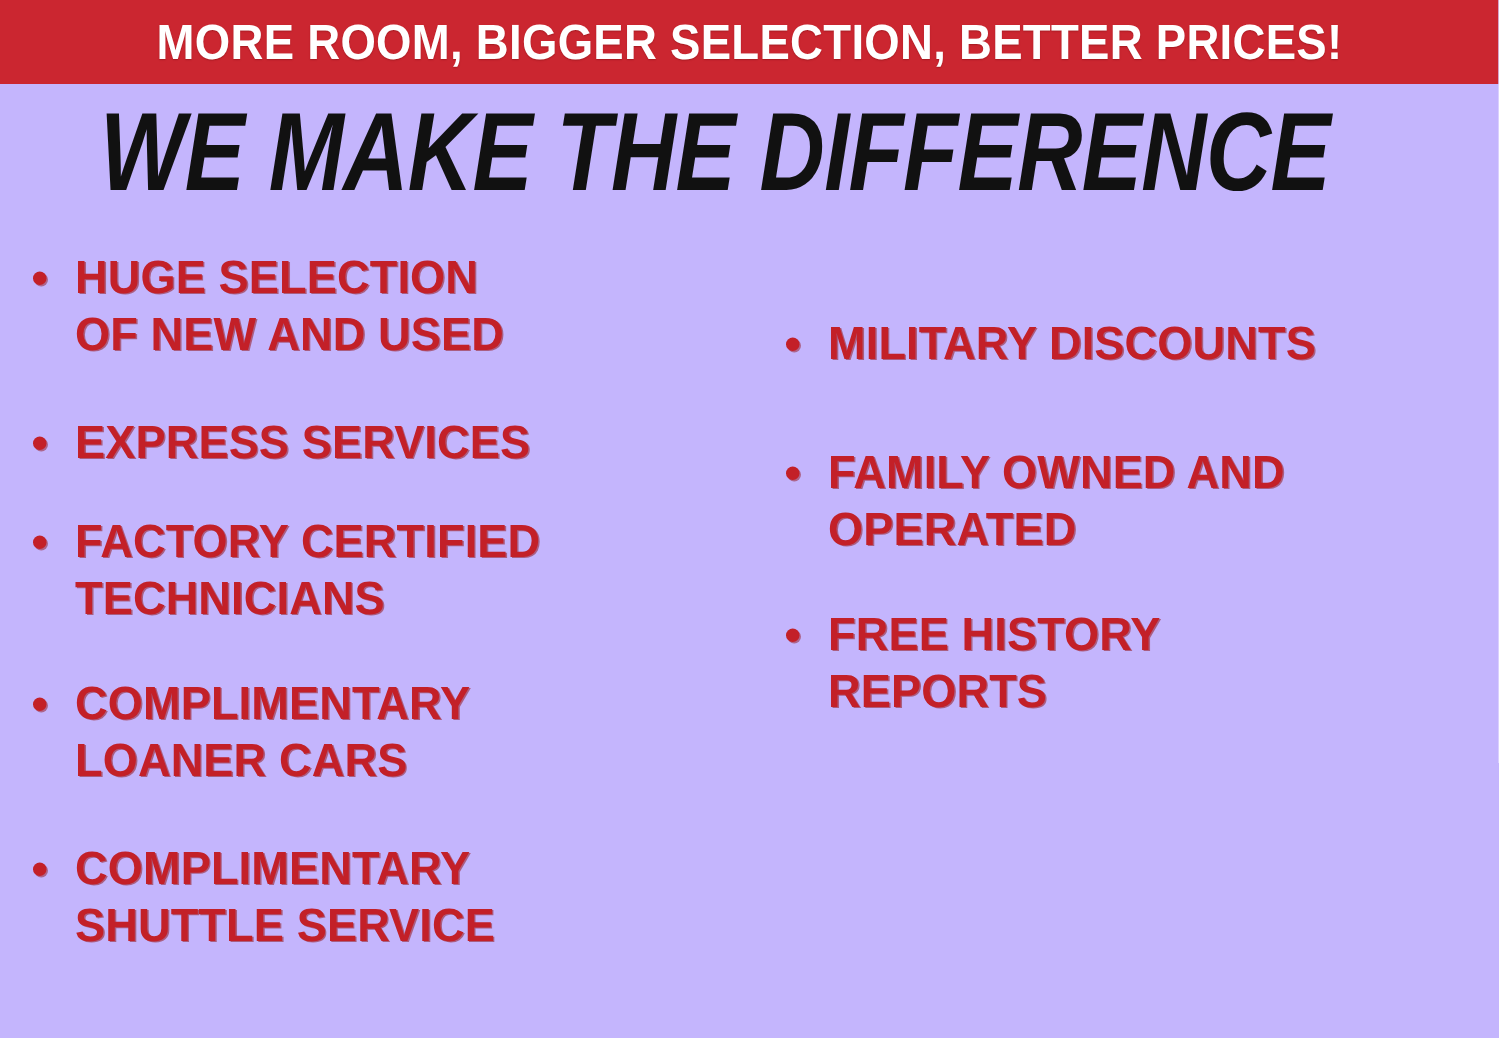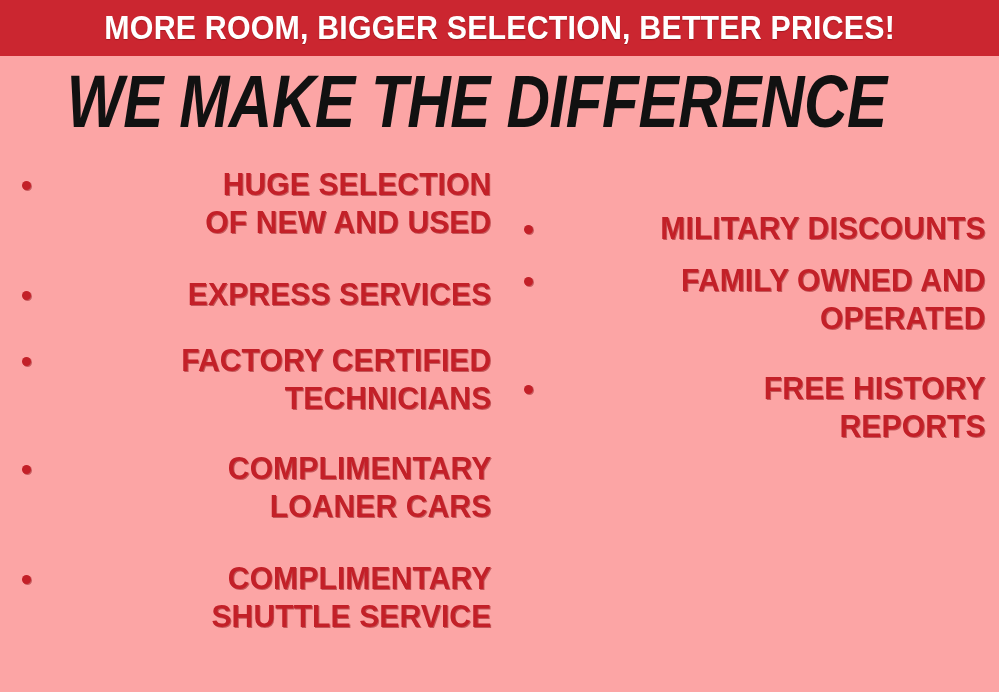--- a/index.html
+++ b/index.html
@@ -12,21 +12,21 @@
     height: 692px;
     background: #ffffff;
     font-family: "Liberation Sans", sans-serif;
     overflow: hidden;
   }
 
   .ad {
     position: relative;
     width: 999px;
     height: 692px;
-    background: #fca5a5;
+    background: #c4b5fd;
     box-sizing: border-box;
     text-decoration: underline;
   }
 
   
   .banner {
     position: absolute;
     left: 0;
     top: 0;
     width: 999px;
@@ -72,21 +72,20 @@
     transform-origin: center top;
   }
 
   
   .columns {
     position: absolute;
     left: 0;
     top: 158px;
     width: 892px;
     height: 534px;
-    text-align: right;
   }
   .col {
     position: absolute;
     top: 0;
     height: 534px;
   }
   .col-left  { left: 10px;  width: 495px; }
   .col-right { left: 510px; width: 489px; }
 
   .bullet {
@@ -127,21 +126,21 @@
   .col-left  .b0 { margin-top: 8px; }
   .col-left  .b1 { margin-top: 34px; }
   .col-left  .b2 { margin-top: 28px; }
   .col-left  .b3 { margin-top: 32px; }
   .col-left  .b4 { margin-top: 34px; }
 
   .col-right .b0 { margin-top: 8px; }
   .col-right .b1 { margin-top: 34px; }
   .col-right .b2 { margin-top: 34px; }
   .col-right .b3 { margin-top: 52px; }
-  .col-right .b4 { margin-top: 14px; }
+  .col-right .b4 { margin-top: 48px; }
   .col-right .b5 { margin-top: 32px; }
 </style>
 </head>
 <body>
 
 <div class="ad">
 
   <div class="banner">
     <div class="banner-text">MORE ROOM, BIGGER SELECTION, BETTER PRICES!</div>
   </div>

